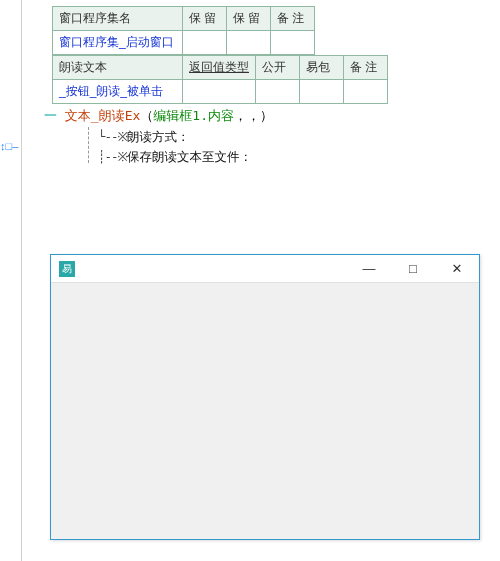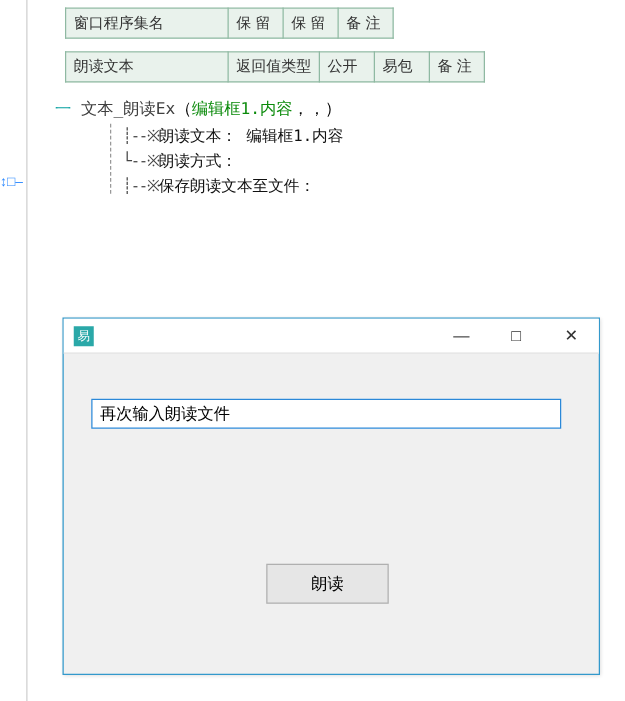--- a/index.html
+++ b/index.html
@@ -29,47 +29,46 @@
     font-size: 11px;
   }
   .content {
     position: absolute;
     left: 22px; top: 0;
     right: 0;
   }
   .tables { padding: 6px 0 0 30px; }
   table.def {
     border-collapse: collapse;
-    margin-bottom: 10px;
     font-size: 12px;
   }
   table.def th, table.def td {
     border: 1px solid #8fb9a2;
     padding: 3px 6px;
     text-align: left;
     background: #fff;
   }
   table.def th {
     background: #e9f2ec;
     font-weight: normal;
     color: #333;
   }
   table.def .namecol { min-width: 130px; }
   table.def .smcol { min-width: 44px; }
-  table.def .midcol { min-width: 60px; }
+  table.def .midcol { min-width: 60px; text-decoration: underline; }
   .defval { color: #1634d6; }
   .code {
     padding: 2px 0 0 22px;
     font-size: 13px;
     line-height: 1.6;
     font-family: SimSun, monospace;
   }
   .code .row1 { }
   .code .cyan { color: #0aa1a1; }
-  .code .red { color: #404040; }
+  .code .red { color: #c2410c; }
   .code .green { color: #0a8a0a; }
   .code .params {
     padding-left: 54px;
     font-size: 12.5px;
     color: #111;
     position: relative;
   }
   .code .params::before {
     content: "";
     position: absolute;
@@ -156,42 +155,54 @@
 
   <div class="tables">
     <table class="def">
       <tbody>
           <tr>
         <th class="namecol">窗口程序集名</th>
         <th class="smcol">保 留</th>
         <th class="smcol">保 留</th>
         <th class="smcol">备 注</th>
       </tr>
+      <tr>
+        <td class="defval">窗口程序集_启动窗口</td>
+        <td></td>
+        <td></td>
+        <td></td>
+      </tr>
     </tbody>
       </table>
 
     <table class="def">
       <tbody>
           <tr>
         <th class="namecol">朗读文本</th>
         <th class="midcol">返回值类型</th>
         <th class="smcol">公开</th>
         <th class="smcol">易包</th>
         <th class="smcol">备 注</th>
       </tr>
+      <tr>
+        <td class="defval">_按钮_朗读_被单击</td>
+        <td></td>
+        <td></td>
+        <td></td>
+        <td></td>
+      </tr>
     </tbody>
       </table>
   </div>
 
   <div class="code">
     <div class="row1">
       <span class="cyan">一  </span><span class="red">文本_朗读Ex</span><span>（</span><span class="green">编辑框1.内容</span><span>，，）</span>
     </div>
     <div class="params">
-      <div><span class="marker">┊--※</span><span>朗读文本：  </span><span>编辑框1.内容</span></div>
       <div><span class="marker">└--※</span><span>朗读方式：</span></div>
       <div><span class="marker">┊--※</span><span>保存朗读文本至文件：</span></div>
     </div>
   </div>
 
 </div>
 
 <div class="preview-window">
   <div class="titlebar">
     <div class="appicon">
@@ -201,17 +212,13 @@
     <div class="winbtn">
         <span>—</span>
       </div>
     <div class="winbtn">
         <span>□</span>
       </div>
     <div class="winbtn close">
         <span>✕</span>
       </div>
   </div>
-  <div class="client">
-    <input class="input-box" type="text" value="再次输入朗读文件" style="">
-    <button class="read-btn">朗读</button>
-  </div>
 </div>
 
 </body></html>

